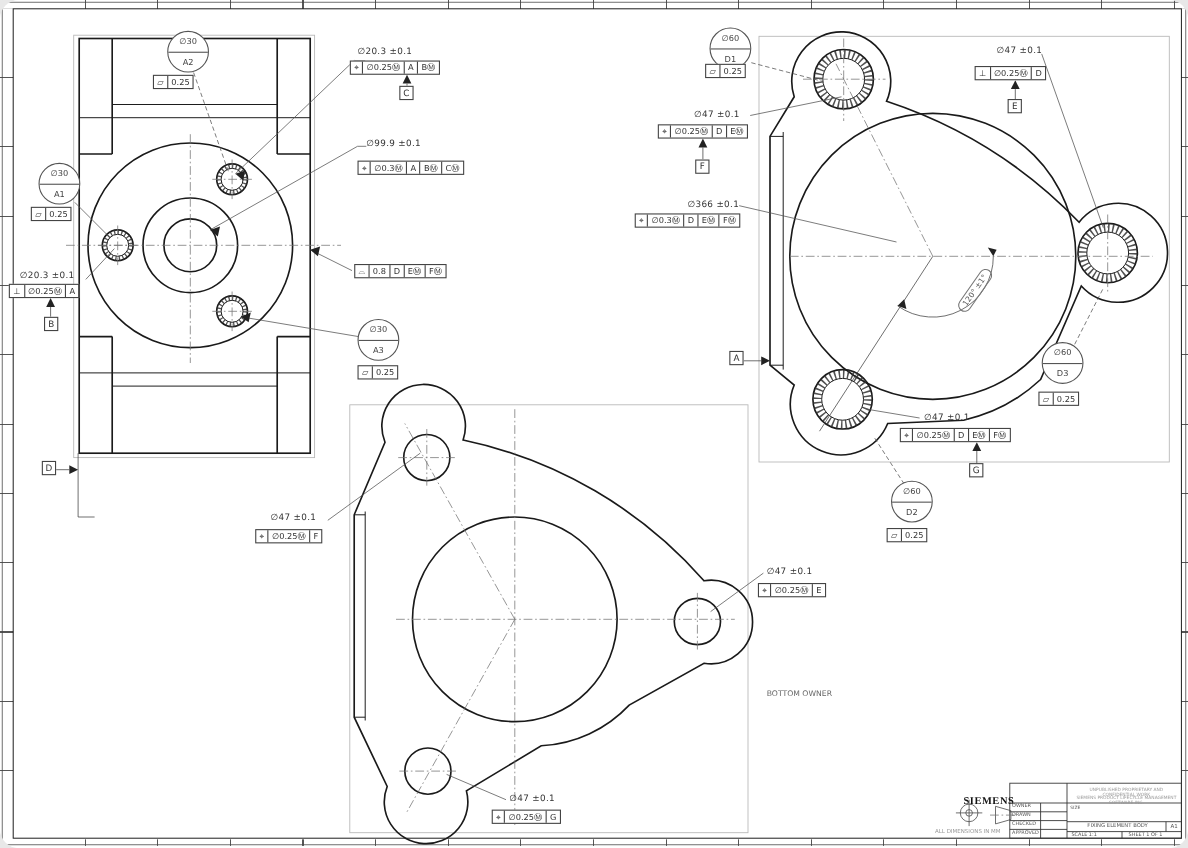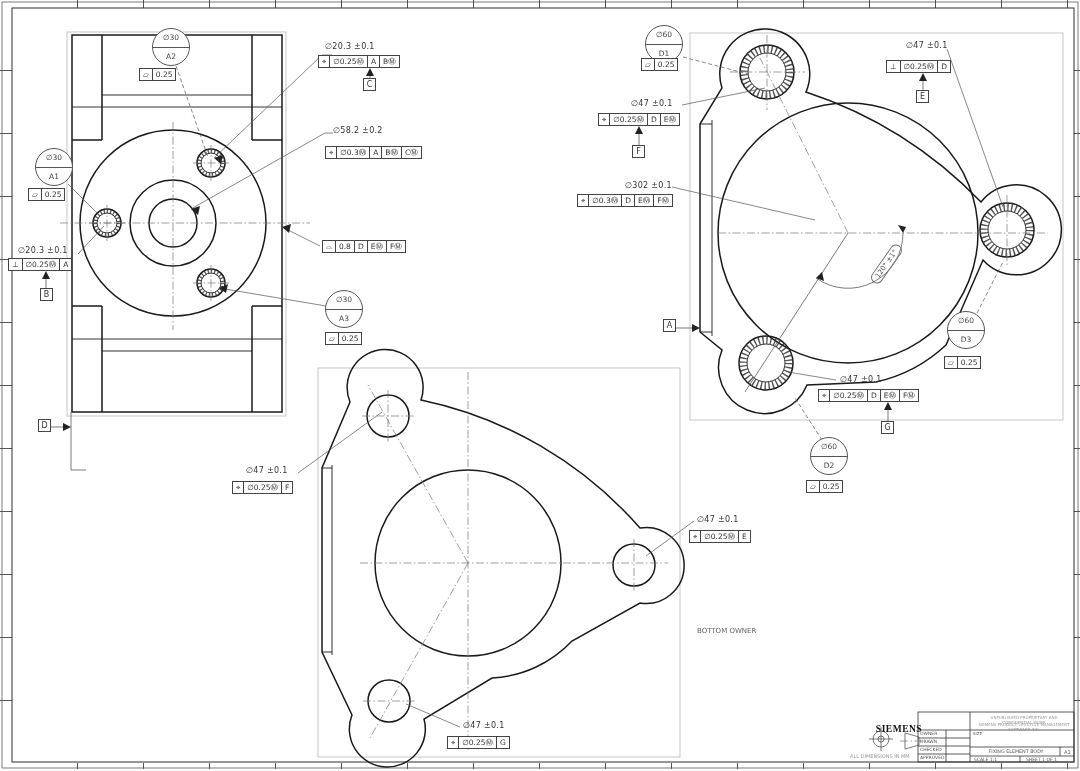--- a/index.html
+++ b/index.html
@@ -1,16 +1,16 @@
 <!DOCTYPE html>
 <html><head>
 <meta charset="utf-8">
 <style>
   html,body{margin:0;padding:0;background:#e8e8e8;font-family:"Liberation Sans",sans-serif;}
-  .sheet{position:relative;width:1080px;height:771px;background:#ffffff;overflow:hidden;}
+  .sheet{position:relative;width:1080px;height:771px;background:#ffffff;overflow:hidden;border-radius:17px;}
   svg{position:absolute;left:0;top:0;}
   .lw2{fill:none;stroke:#1a1a1a;stroke-width:1.5;}
   .lw1{fill:none;stroke:#1a1a1a;stroke-width:0.9;}
   .lw05{fill:none;stroke:#444;stroke-width:0.7;}
   .vb{fill:none;stroke:#b8b8b8;stroke-width:0.8;}
   .cl{fill:none;stroke:#777;stroke-width:0.7;stroke-dasharray:8 2.5 1.5 2.5;}
   .ldr{fill:none;stroke:#555;stroke-width:0.7;}
   .ldd{fill:none;stroke:#555;stroke-width:0.7;stroke-dasharray:4 2.5;}
   .hb{fill:none;stroke:#333;stroke-width:8;stroke-dasharray:1.4 2.6;opacity:.85;}
   .hs{fill:none;stroke:#333;stroke-width:4.5;stroke-dasharray:1.2 2.1;opacity:.85;}
@@ -216,21 +216,21 @@
 
   <div class="dim" style="left:325px;top:42px;">∅20.3  ±0.1</div>
   <div class="fcf" style="left:318px;top:55px;">
     <span>⌖</span>
     <span>∅0.25Ⓜ</span>
     <span>A</span>
     <span>BⓂ</span>
   </div>
   <div class="datum" style="left:363px;top:78px;">C</div>
 
-  <div class="dim" style="left:333px;top:126px;">∅58.2  ±0.2</div>
+  <div class="dim" style="left:333px;top:126px;">∅99.9  ±0.1</div>
   <div class="fcf" style="left:325px;top:146px;">
     <span>⌖</span>
     <span>∅0.3Ⓜ</span>
     <span>A</span>
     <span>BⓂ</span>
     <span>CⓂ</span>
   </div>
 
   <div class="fcf" style="left:322px;top:240px;">
     <span>⌓</span>
@@ -269,21 +269,21 @@
   <div class="datum" style="left:632px;top:145px;">F</div>
 
   <div class="dim" style="left:906px;top:41px;">∅47  ±0.1</div>
   <div class="fcf" style="left:886px;top:60px;">
     <span>⊥</span>
     <span>∅0.25Ⓜ</span>
     <span>D</span>
   </div>
   <div class="datum" style="left:916px;top:90px;">E</div>
 
-  <div class="dim" style="left:625px;top:181px;">∅302  ±0.1</div>
+  <div class="dim" style="left:625px;top:181px;">∅366  ±0.1</div>
   <div class="fcf" style="left:577px;top:194px;">
     <span>⌖</span>
     <span>∅0.3Ⓜ</span>
     <span>D</span>
     <span>EⓂ</span>
     <span>FⓂ</span>
   </div>
 
   <div class="datum" style="left:663px;top:319px;">A</div>
   <div class="angle-tag" style="left:864px;top:258px;">120° ±1°</div>

